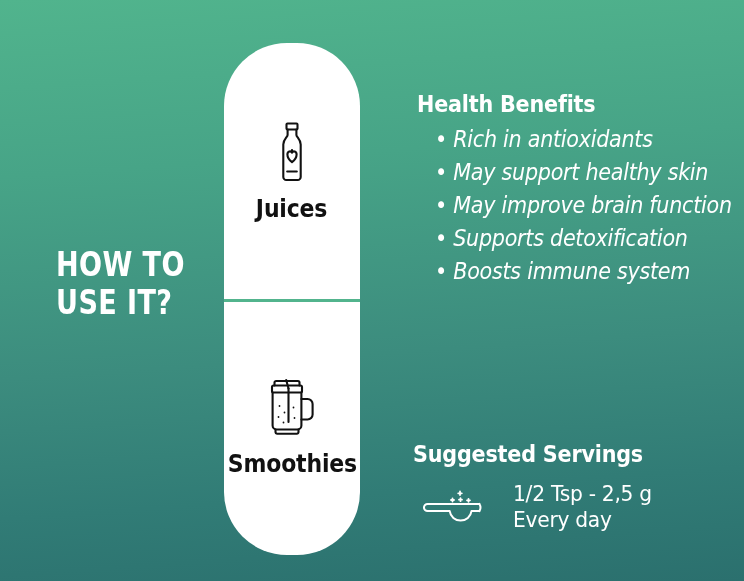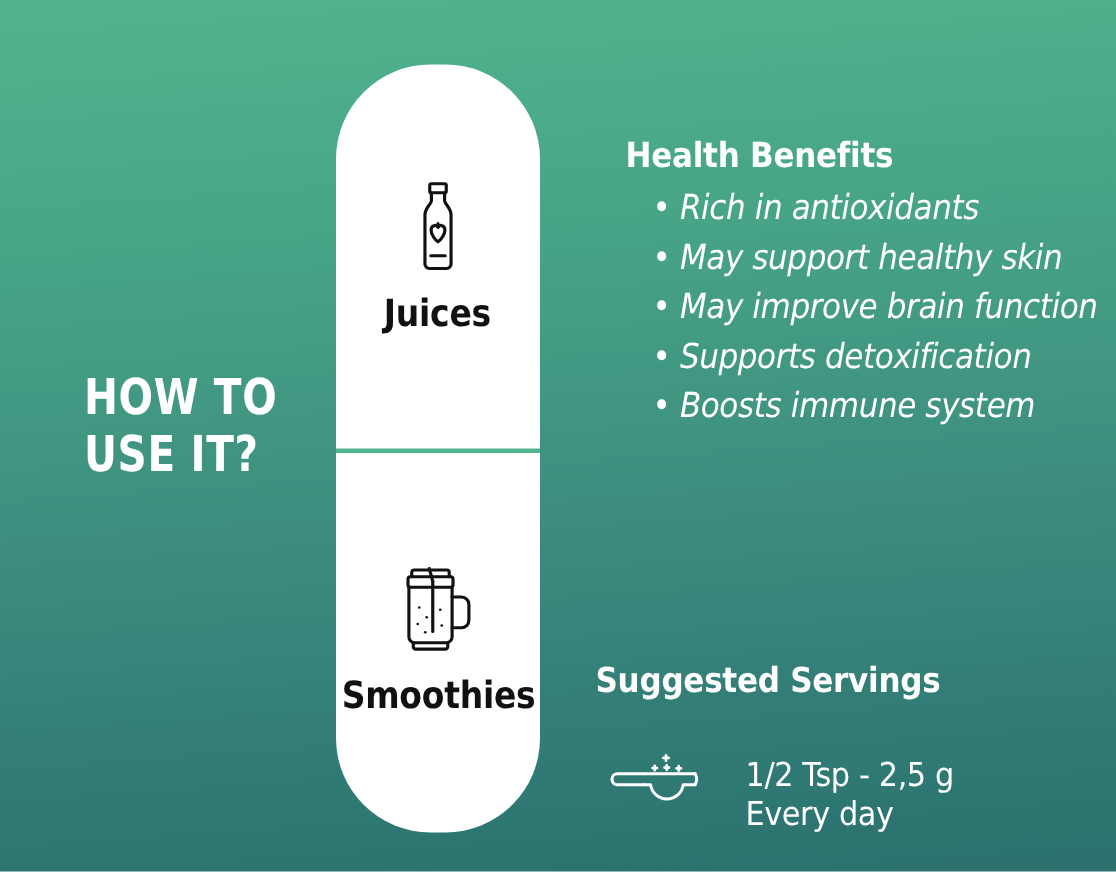--- a/index.html
+++ b/index.html
@@ -76,21 +76,21 @@
   }
 
   
   #benefits-block {
     position:absolute;
     left:417px; top:90px;
     width:332px;
   }
   #servings-block {
     position:absolute;
-    left:397px; top:440px;
+    left:413px; top:440px;
     width:332px;
   }
   .section-heading {
     color:#ffffff;
     font-family:"DejaVu Sans", sans-serif;
     font-weight:bold;
     font-size:23px;
     line-height:28px;
     letter-spacing:-0.2px;
     transform:scaleX(0.9);
@@ -121,21 +121,21 @@
     display:flex;
     align-items:center;
   }
   #serving-icon {
     width:86px;
     flex:0 0 86px;
     display:flex;
     align-items:center;
     justify-content:center;
   }
-  #serving-text { margin-left:14px;margin-top:24px; }
+  #serving-text { margin-left:14px; }
   .serving-line {
     color:#ffffff;
     font-family:"DejaVu Sans", sans-serif;
     font-weight:normal;
     font-size:22px;
     line-height:26px;
     letter-spacing:-0.3px;
     transform:scaleX(0.92);
     transform-origin:left center;
     white-space:nowrap;

